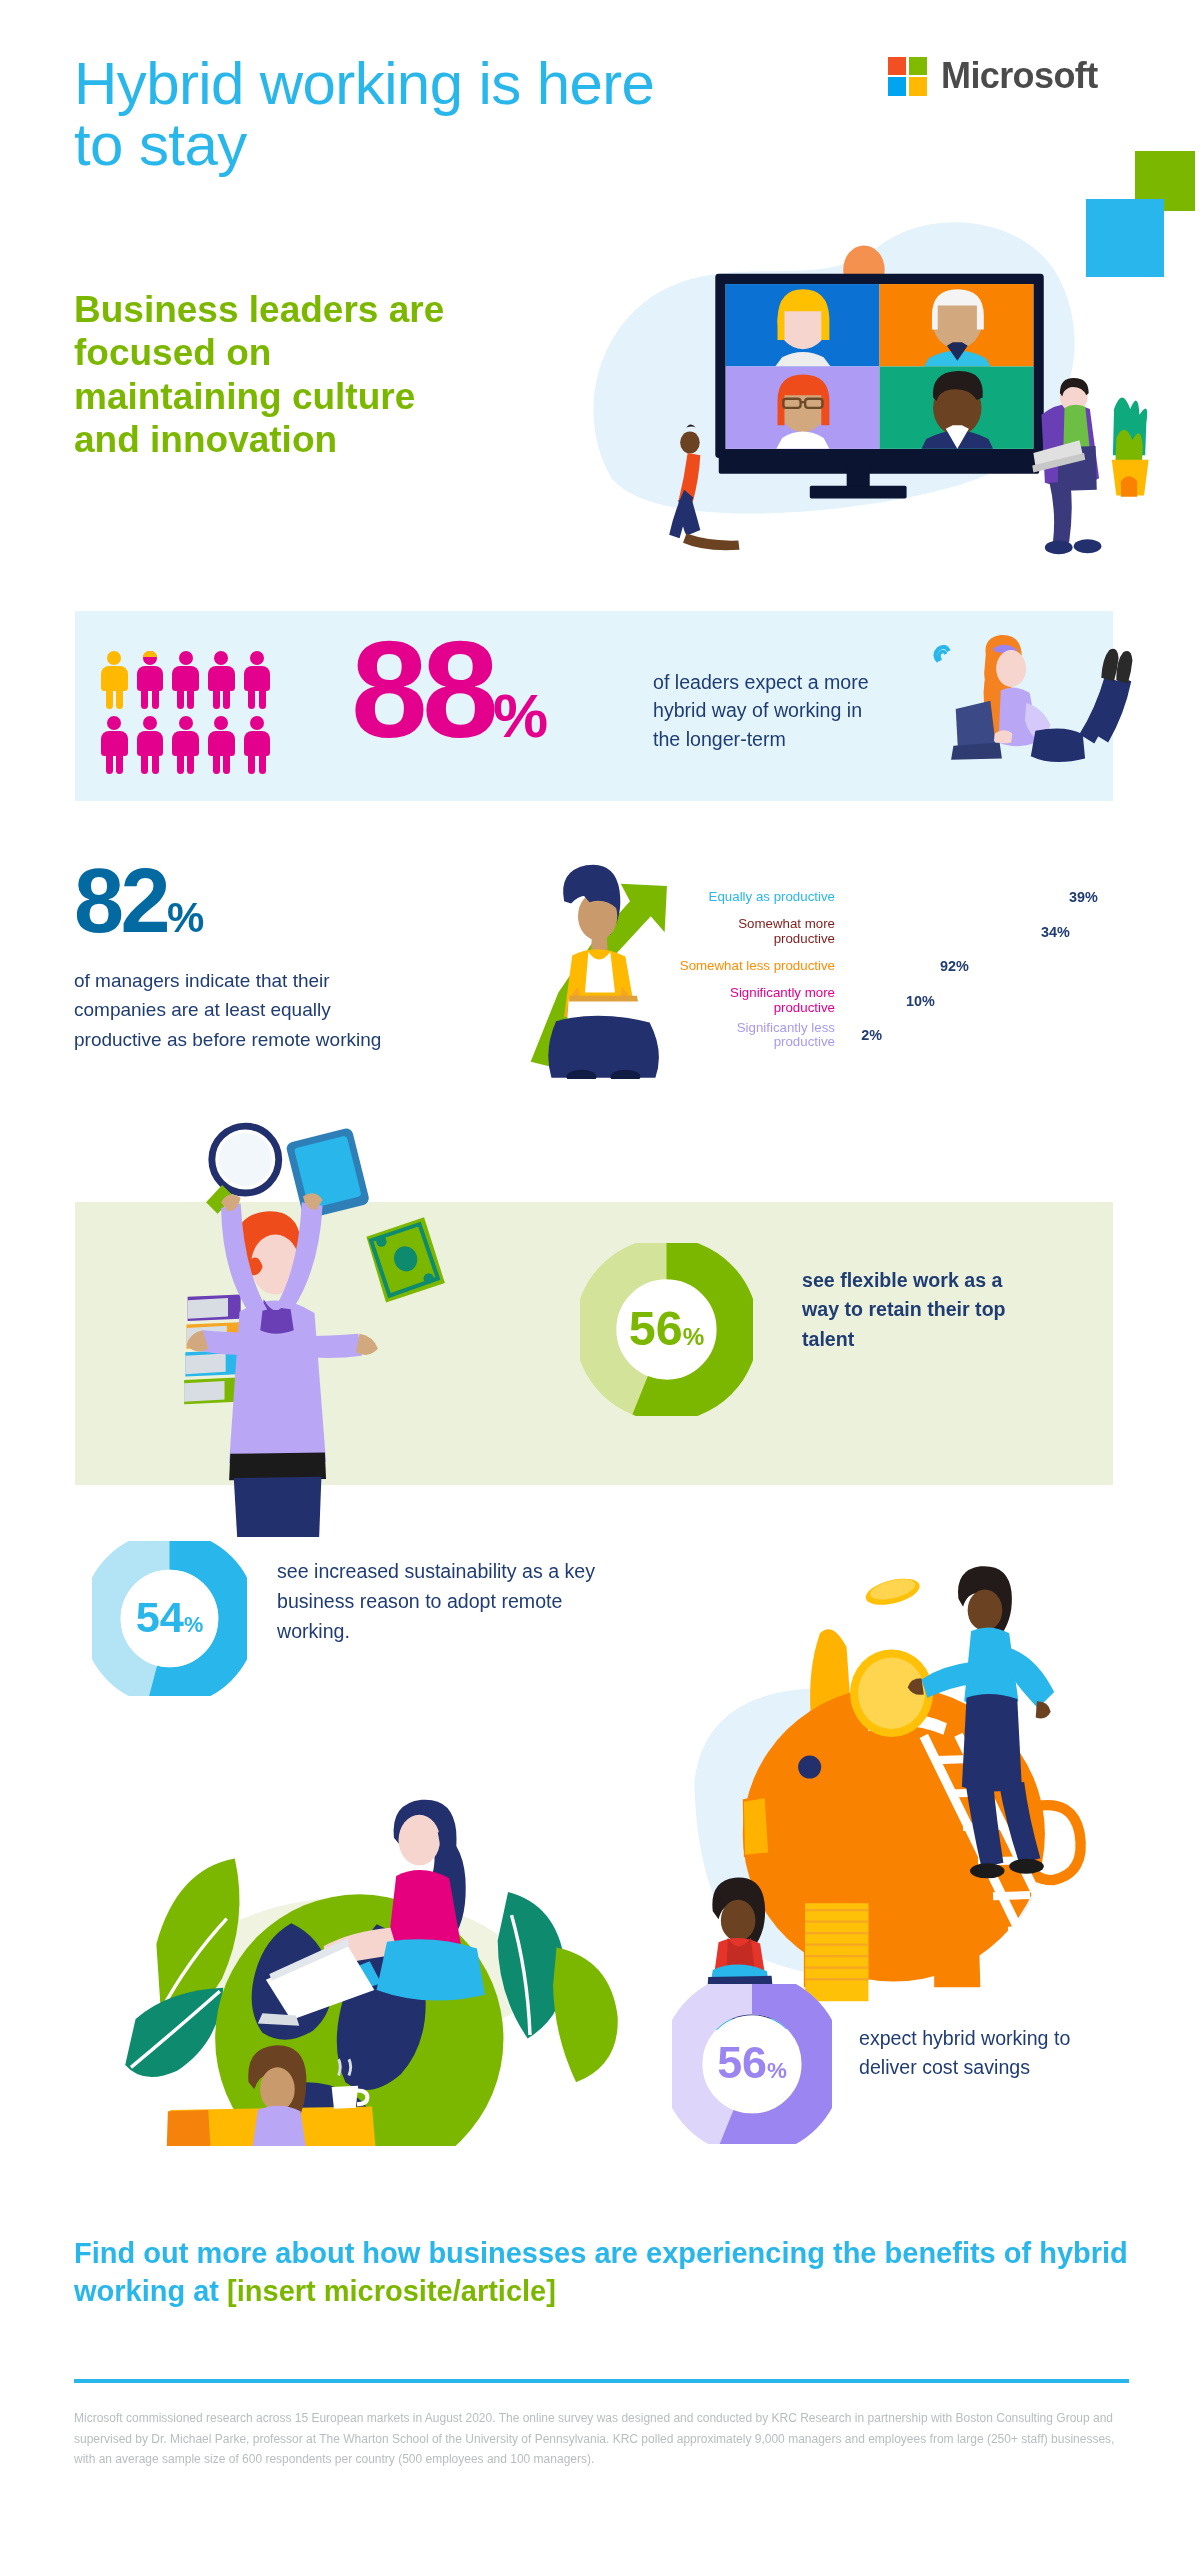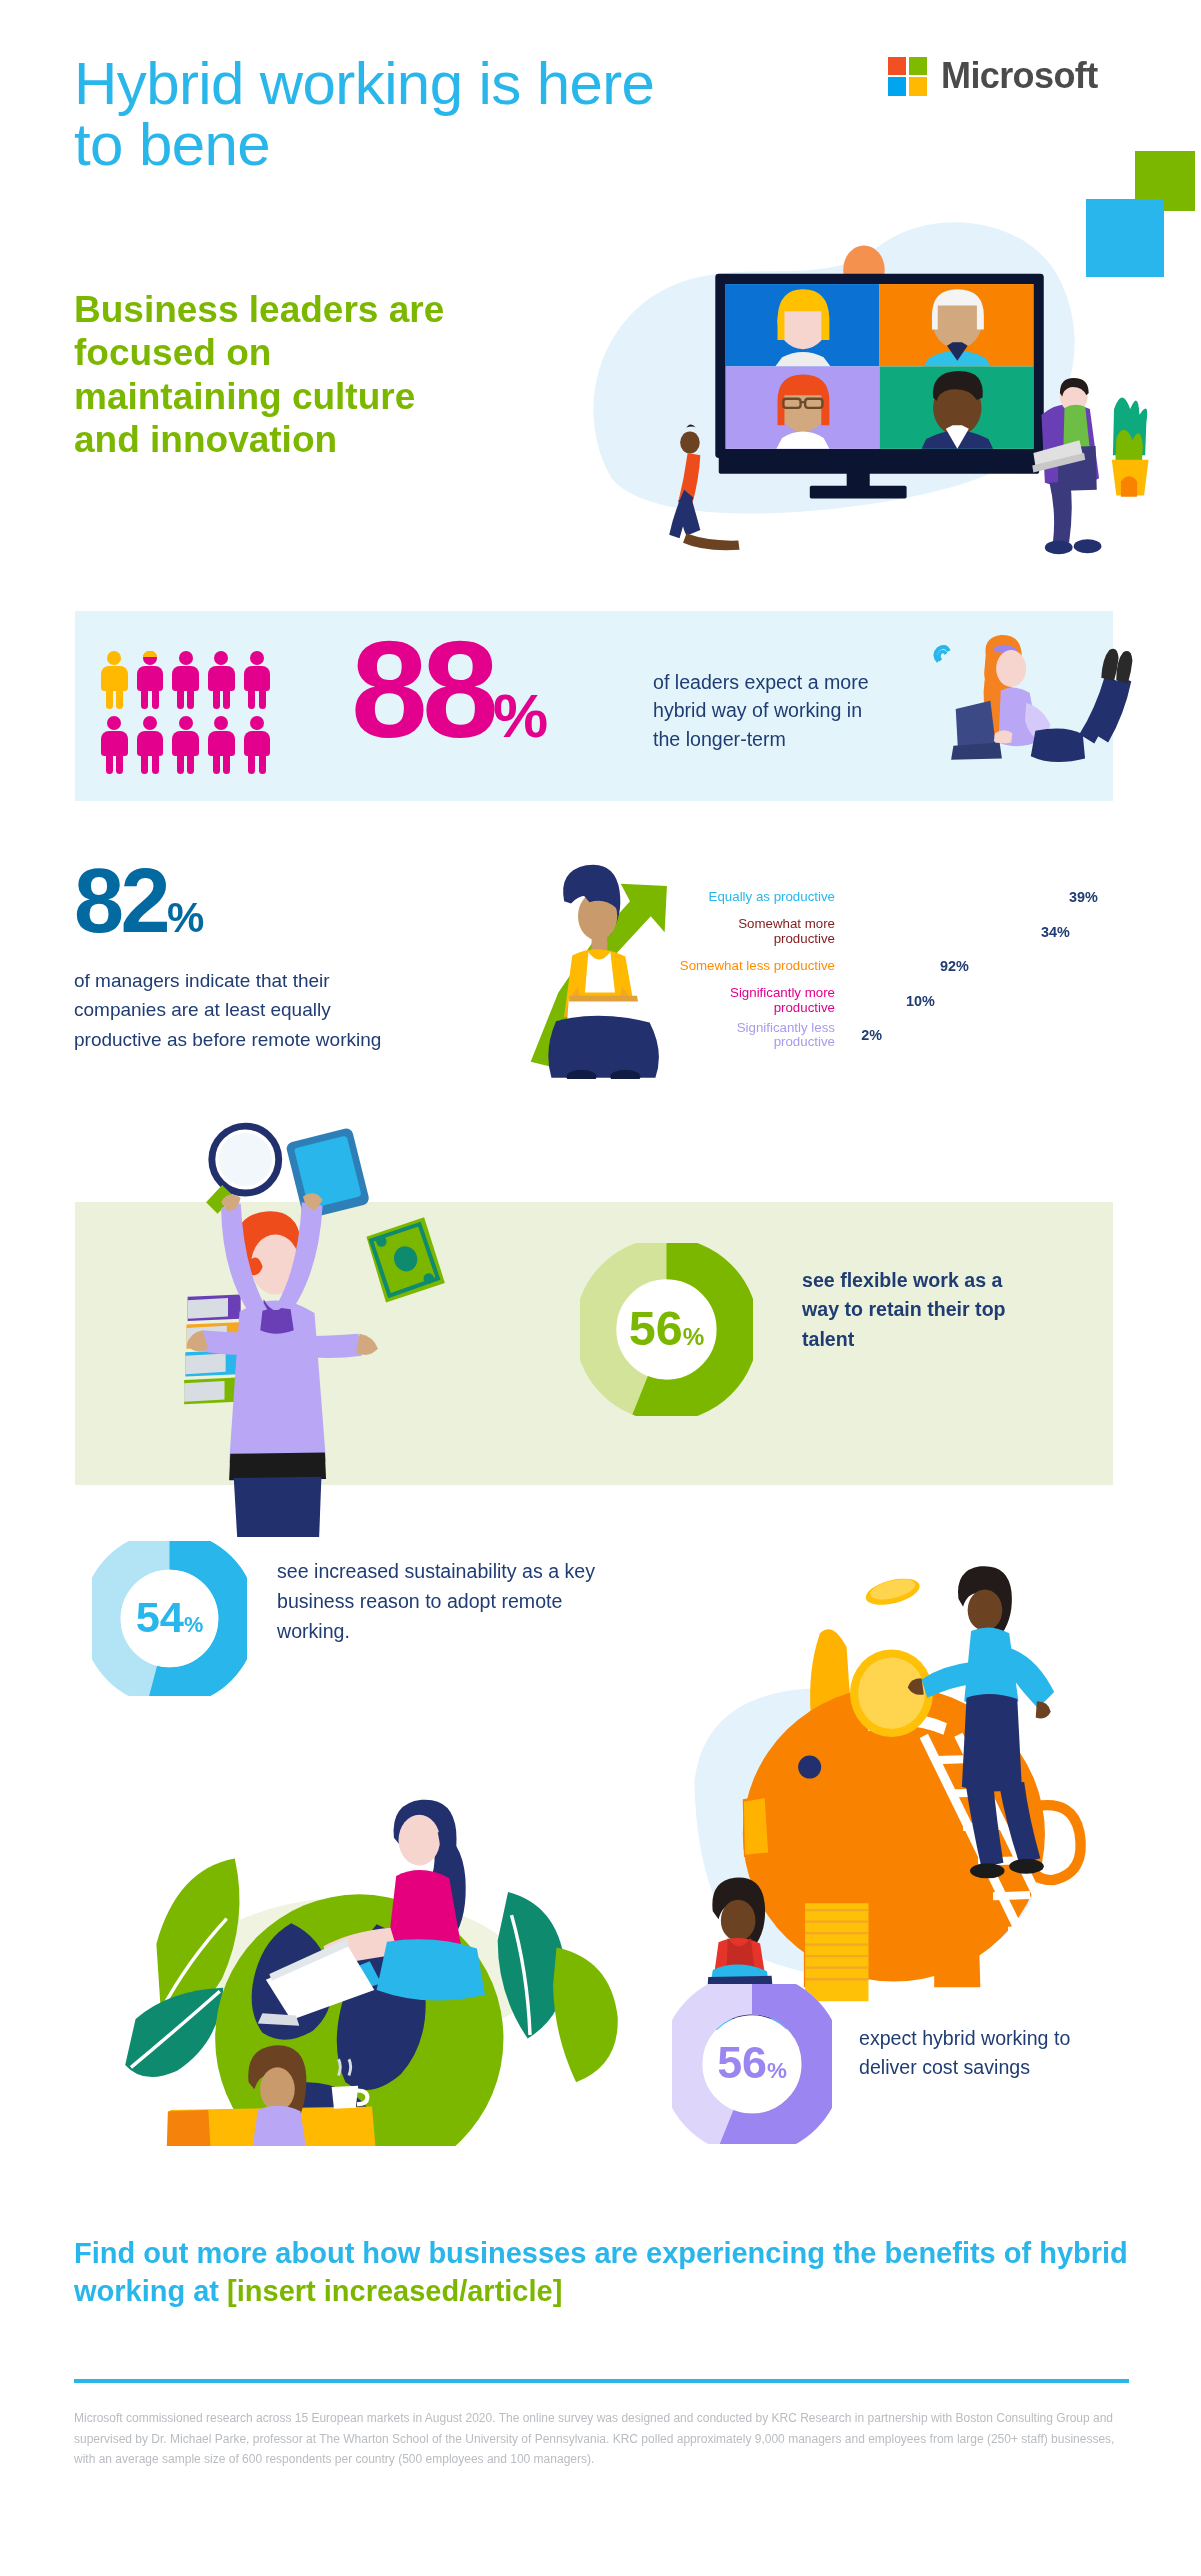--- a/index.html
+++ b/index.html
@@ -110,21 +110,21 @@
   .person .headtop { position: absolute; left: 6.3px; top: 0; width: 14px; height: 6.3px; border-radius: 7px 7px 0 0; }
 </style>
 </head>
 <body>
 
 <div class="page">
 
   <div class="deco-green"></div>
   <div class="deco-blue"></div>
 
-  <div class="headline">Hybrid working is here to bene</div>
+  <div class="headline">Hybrid working is here to stay</div>
   <div class="subhead">Business leaders are focused on maintaining culture and innovation</div>
 
   <div class="ms-logo">
     <div class="ms-grid">
       <div class="ms-q1"></div>
       <div class="ms-q2"></div>
       <div class="ms-q3"></div>
       <div class="ms-q4"></div>
     </div>
     <div class="ms-word">Microsoft</div>
@@ -512,20 +512,20 @@
 
   <svg class="donut56b" viewBox="0 0 200 200">
     <circle cx="100" cy="100" r="88" fill="none" stroke="#DED6FA" stroke-width="52"></circle>
     <circle cx="100" cy="100" r="88" fill="none" stroke="#9B85F0" stroke-width="52" stroke-dasharray="309.7 243.2" stroke-dashoffset="0" transform="rotate(-90 100 100)"></circle>
     <circle cx="100" cy="100" r="61" fill="#ffffff"></circle>
     <text x="100" y="118" text-anchor="middle" font-family="Liberation Sans, sans-serif" font-size="56" font-weight="700" fill="#9B85F0">56<tspan font-size="28">%</tspan></text>
   </svg>
   <div class="txt56b">expect hybrid working to deliver cost savings</div>
 
   <div class="cta">
-    <span>Find out more about how businesses are experiencing the bene­fits of hybrid working at </span><span class="green">[insert increased/article]</span>
+    <span>Find out more about how businesses are experiencing the bene­fits of hybrid working at </span><span class="green">[insert microsite/article]</span>
   </div>
 
   <div class="divider"></div>
   <div class="fineprint">Microsoft commissioned research across 15 European markets in August 2020. The online survey was designed and conducted by KRC Research in partnership with Boston Consulting Group and supervised by Dr. Michael Parke, professor at The Wharton School of the University of Pennsylvania. KRC polled approximately 9,000 managers and employees from large (250+ staff) businesses, with an average sample size of 600 respondents per country (500 employees and 100 managers).</div>
 
 </div>
 
 
 </body></html>

